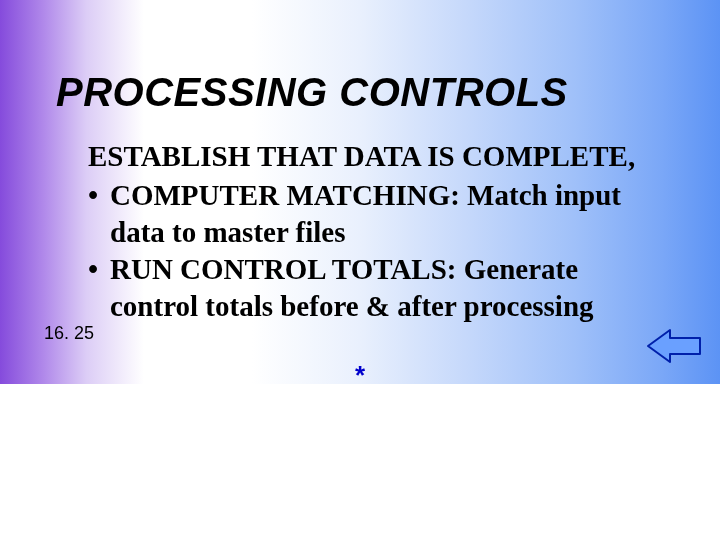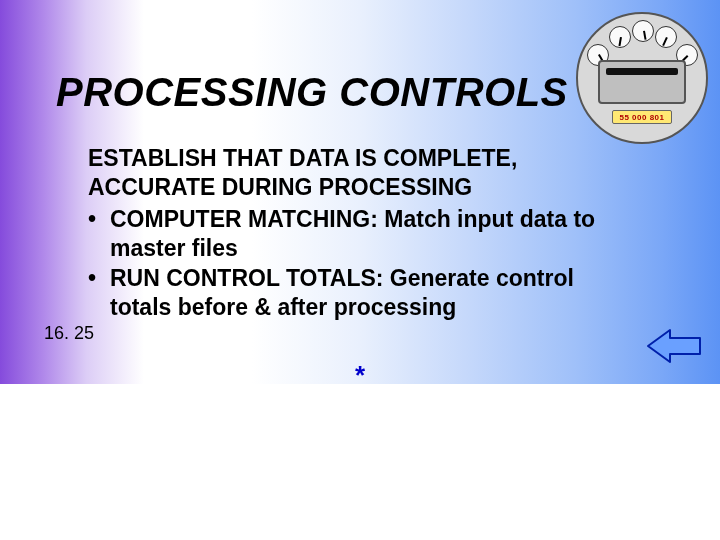--- a/index.html
+++ b/index.html
@@ -33,26 +33,27 @@
     top: 70px;
     font-size: 40px;
     font-weight: 900;
     font-style: italic;
     color: #000;
     letter-spacing: 0.5px;
   }
   .body {
     position: absolute;
     left: 88px;
-    top: 144px;
+    top: 138px;
     width: 550px;
-    font-size: 23px;
+    font-size: 29px;
     font-weight: bold;
     color: #000;
     line-height: 1.28;
+    font-family: Liberation Serif, serif;
   }
   .body .intro {
     margin: 0 0 2px 0;
   }
   .body ul {
     list-style: none;
     margin: 0;
     padding: 0;
   }
   .body li {
@@ -165,47 +166,35 @@
 </head>
 <body>
 
 <div class="slide">
 
   <div class="title">PROCESSING CONTROLS</div>
 
   <div class="body">
     <div class="intro">
       <span>ESTABLISH THAT DATA IS COMPLETE,</span><br>
-      <span>ACCURATE DURING PROCESSING</span>
     </div>
     <ul>
       <li>
         <span>COMPUTER MATCHING:</span><span> Match input data to master files</span>
       </li>
       <li>
         <span>RUN CONTROL TOTALS:</span><span> Generate control totals before &amp; after processing</span>
       </li>
     </ul>
   </div>
 
   <div class="asterisk">*</div>
 
   <div class="pagenum">16. 25</div>
 
-  <div class="meter">
-    <div class="dial"></div>
-    <div class="mini m1"></div>
-    <div class="mini m2"></div>
-    <div class="mini m3"></div>
-    <div class="mini m4"></div>
-    <div class="mini m5"></div>
-    <div class="plate"></div>
-    <div class="slot"></div>
-    <div class="readout">55 000 801</div>
-  </div>
 
   <div class="back-btn">
     <svg viewBox="0 0 56 40">
       <polygon points="2,20 24,4 24,12 54,12 54,28 24,28 24,36" fill="#6aa0ff" stroke="#0020aa" stroke-width="2" stroke-linejoin="round"></polygon>
     </svg>
   </div>
 
 </div>
 
 </body></html>

